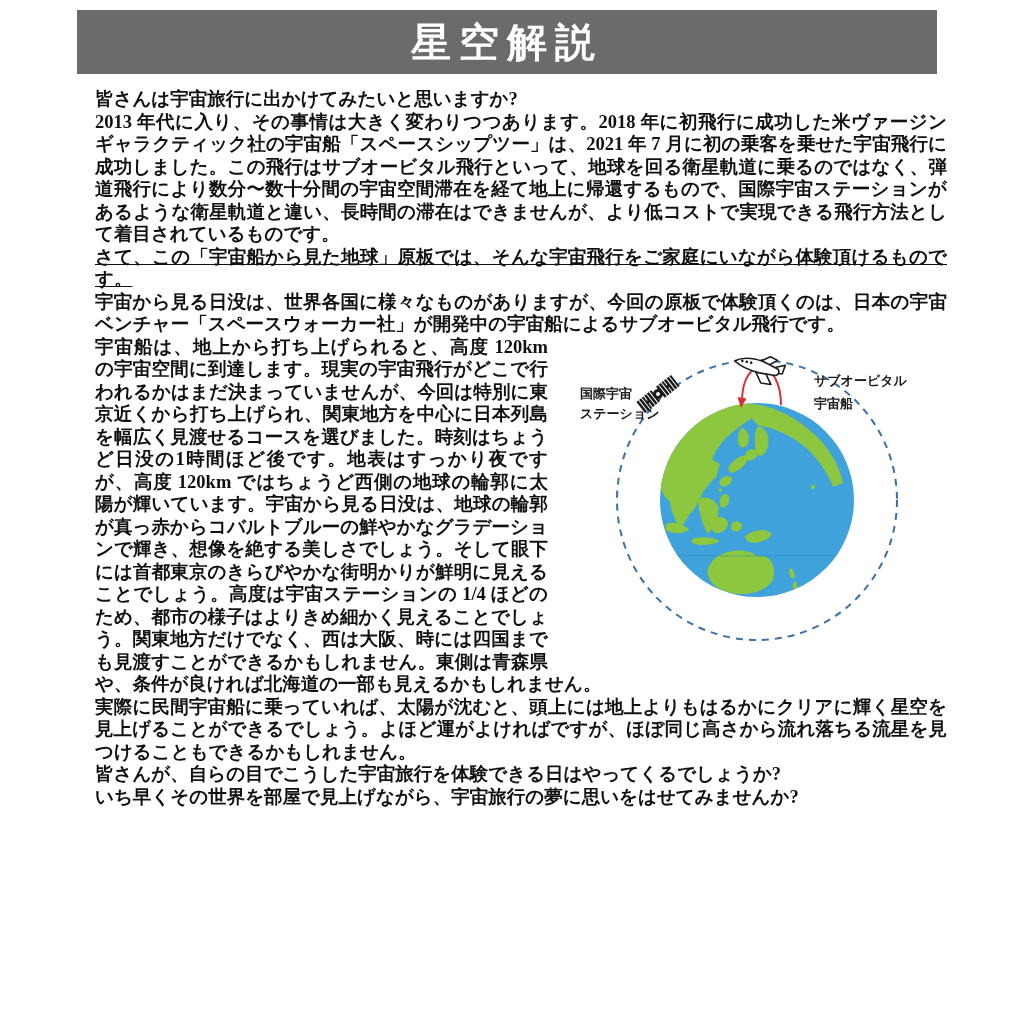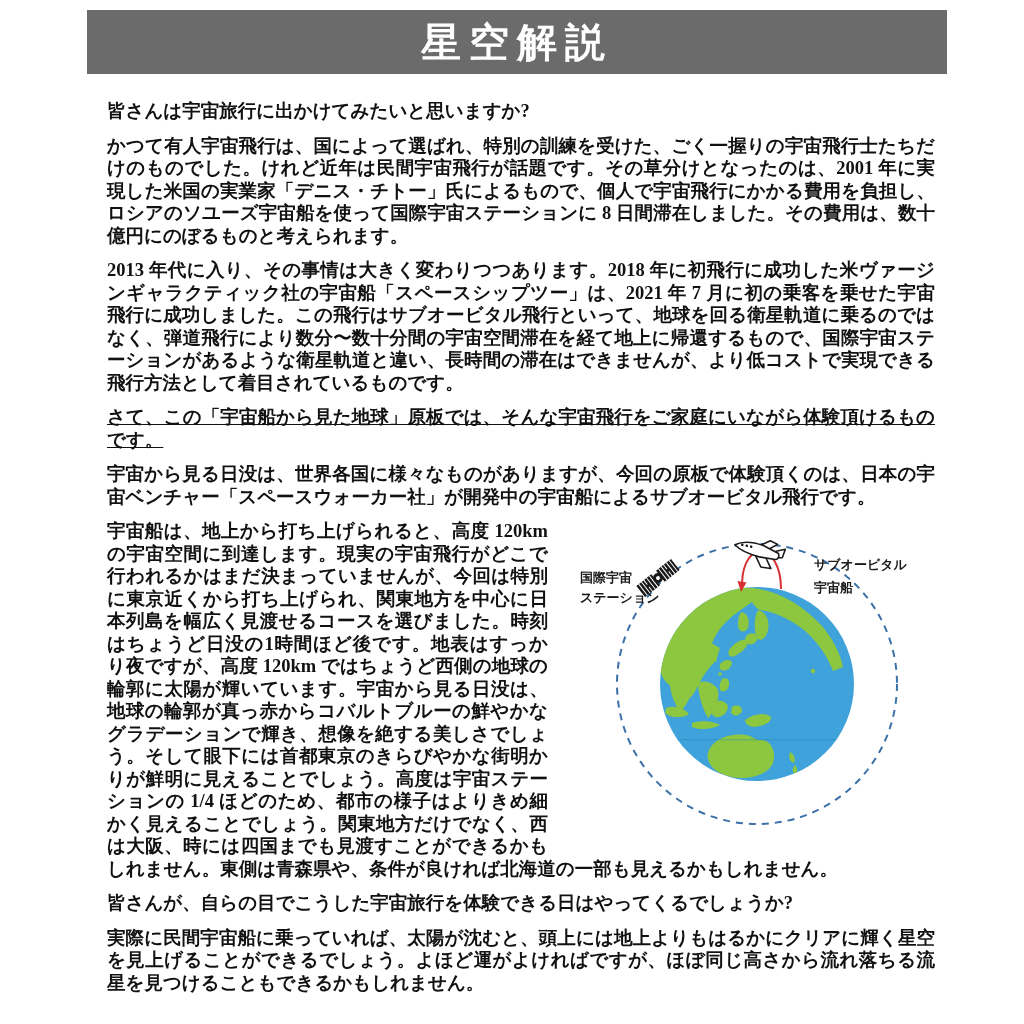--- a/index.html
+++ b/index.html
@@ -1,39 +1,38 @@
 <!DOCTYPE html>
 <html lang="ja"><head>
 <meta charset="utf-8">
 <style>
   html,body{margin:0;padding:0;background:#fff;}
   .page{position:relative;width:1024px;height:1024px;background:#ffffff;overflow:hidden;
         font-family:"Liberation Serif","DejaVu Serif",serif;}
-  .header{position:absolute;left:87px;top:10px;width:860px;height:64px;background:#6B6B6B;
+  .header{position:absolute;left:77px;top:10px;width:860px;height:64px;background:#6B6B6B;
           display:flex;align-items:center;justify-content:center;}
   .header .title{color:#ffffff;font-size:40px;font-weight:bold;letter-spacing:8px;}
   .body{position:absolute;left:95px;top:88px;width:852px;color:#111111;
         font-size:18.5px;line-height:22.5px;font-weight:bold;text-align:justify;}
-  .body p{margin:12px;}
+  .body p{margin:0;}
   .gap-top{margin-top:45px;text-decoration:underline;}
   figure.fig{float:right;width:385px;height:325px;margin:2px 0 6px 14px;padding:0;}
   .figlabel{font-family:"Liberation Sans","DejaVu Sans",sans-serif;font-size:13px;font-weight:bold;fill:#1a1a1a;}
 </style>
 </head>
 <body>
 
 <div class="page">
 
   <div class="header">
     <span class="title">星空解説</span>
   </div>
 
   <div class="body">
     <p>皆さんは宇宙旅行に出かけてみたいと思いますか?</p>
-    <p>かつて有人宇宙飛行は、国によって選ばれ、特別の訓練を受けた、ごく一握りの宇宙飛行士たちだけのものでした。けれど近年は民間宇宙飛行が話題です。その草分けとなったのは、2001 年に実現した米国の実業家「デニス・チトー」氏によるもので、個人で宇宙飛行にかかる費用を負担し、ロシアのソユーズ宇宙船を使って国際宇宙ステーションに 8 日間滞在しました。その費用は、数十億円にのぼるものと考えられます。</p>
     <p>2013 年代に入り、その事情は大きく変わりつつあります。2018 年に初飛行に成功した米ヴァージンギャラクティック社の宇宙船「スペースシップツー」は、2021 年 7 月に初の乗客を乗せた宇宙飛行に成功しました。この飛行はサブオービタル飛行といって、地球を回る衛星軌道に乗るのではなく、弾道飛行により数分〜数十分間の宇宙空間滞在を経て地上に帰還するもので、国際宇宙ステーションがあるような衛星軌道と違い、長時間の滞在はできませんが、より低コストで実現できる飛行方法として着目されているものです。</p>
     <p class="gap-top">さて、この「宇宙船から見た地球」原板では、そんな宇宙飛行をご家庭にいながら体験頂けるものです。</p>
     <p>宇宙から見る日没は、世界各国に様々なものがありますが、今回の原板で体験頂くのは、日本の宇宙ベンチャー「スペースウォーカー社」が開発中の宇宙船によるサブオービタル飛行です。</p>
 
     <figure class="fig">
       <svg viewBox="0 0 385 325" width="385" height="325" xmlns="http://www.w3.org/2000/svg">
 
         <circle cx="195" cy="162" r="140" fill="none" stroke-width="2" stroke-dasharray="7 6" stroke="#3C70A8"></circle>
 
         <circle cx="195" cy="162" r="97" fill="#3FA2DB"></circle>
@@ -90,17 +89,18 @@
         </g>
 
         <text x="18" y="60" class="figlabel">国際宇宙</text>
         <text x="18" y="80" class="figlabel">ステーション</text>
         <text x="252" y="47" class="figlabel">サブオービタル</text>
         <text x="252" y="70" class="figlabel">宇宙船</text>
       </svg>
     </figure>
 
     <p>宇宙船は、地上から打ち上げられると、高度 120km の宇宙空間に到達します。現実の宇宙飛行がどこで行われるかはまだ決まっていませんが、今回は特別に東京近くから打ち上げられ、関東地方を中心に日本列島を幅広く見渡せるコースを選びました。時刻はちょうど日没の1時間ほど後です。地表はすっかり夜ですが、高度 120km ではちょうど西側の地球の輪郭に太陽が輝いています。宇宙から見る日没は、地球の輪郭が真っ赤からコバルトブルーの鮮やかなグラデーションで輝き、想像を絶する美しさでしょう。そして眼下には首都東京のきらびやかな街明かりが鮮明に見えることでしょう。高度は宇宙ステーションの 1/4 ほどのため、都市の様子はよりきめ細かく見えることでしょう。関東地方だけでなく、西は大阪、時には四国までも見渡すことができるかもしれません。東側は青森県や、条件が良ければ北海道の一部も見えるかもしれません。</p>
+    <p>実際に民間宇宙船に乗っていれば、太陽が沈むと、頭上には地上よりもはるかにクリアに輝く星空を見上げることができるでしょう。よほど運がよければですが、ほぼ同じ高さから流れ落ちる流星を見つけることもできるかもしれません。</p>
     <p>皆さんが、自らの目でこうした宇宙旅行を体験できる日はやってくるでしょうか?</p>
-    <p>実際に民間宇宙船に乗っていれば、太陽が沈むと、頭上には地上よりもはるかにクリアに輝く星空を見上げることができるでしょう。よほど運がよければですが、ほぼ同じ高さから流れ落ちる流星を見つけることもできるかもしれません。</p>
+    <p>いち早くその世界を部屋で見上げながら、宇宙旅行の夢に思いをはせてみませんか?</p>
   </div>
 
 </div>
 
 </body></html>

